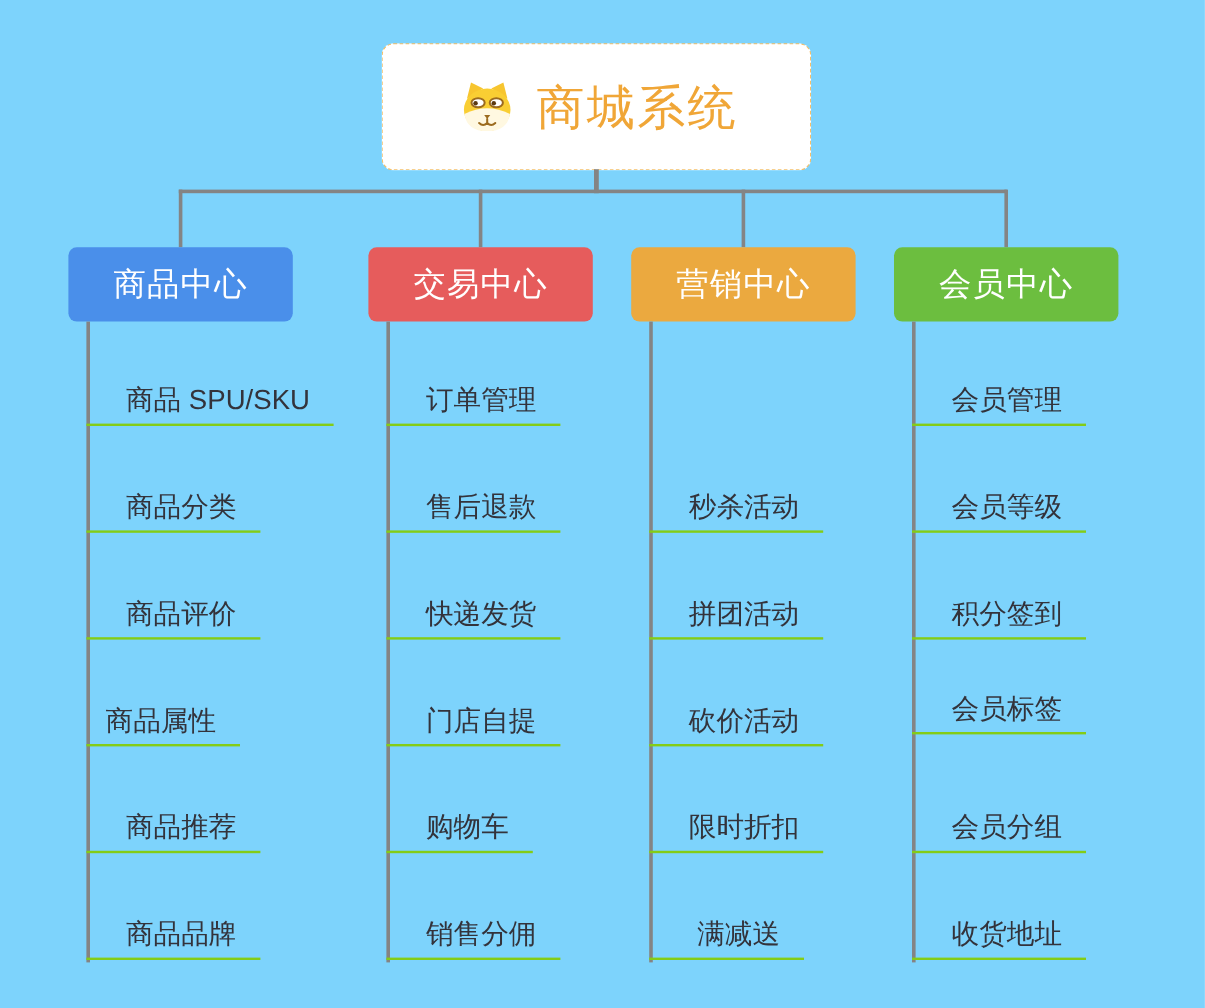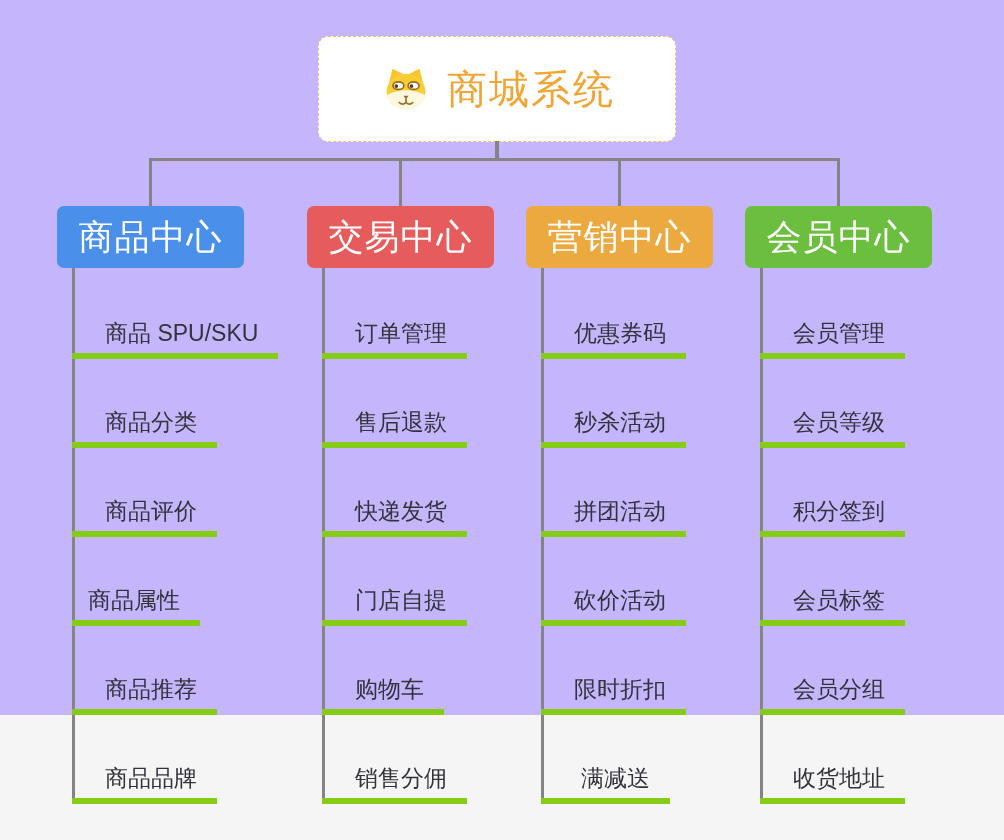--- a/index.html
+++ b/index.html
@@ -2,21 +2,21 @@
 <html><head>
 <meta charset="utf-8">
 <style>
   html,body { margin:0; padding:0; }
   body {
     width:1004px; height:840px;
     background:#F5F5F5;
     font-family:"Liberation Sans","DejaVu Sans",sans-serif;
     overflow:hidden;
   }
-  #diagram { position:relative; width:1004px; height:715px; background:#c4b5fd; }
+  #diagram { position:relative; width:1004px; height:840px; background:#7dd3fc; }
 
   
   .root-node {
     position:absolute; left:318px; top:36px; width:358px; height:106px;
     background:#FFFFFF;
     border:1px dashed #F5C06A;
     border-radius:10px;
     display:flex; align-items:center; justify-content:center;
     gap:14px;
     box-sizing:border-box;
@@ -38,29 +38,29 @@
   .branch-1 { left:307px;text-align:center; }
   .branch-2 { left:526px; }
   .branch-3 { left:745px; }
 
   .drop { position:absolute; left:92px; top:-48px; width:3px; height:48px; background:#848484; }
 
   .branch-box {
     position:absolute; left:0; top:0; width:187px; height:62px;
     border-radius:7px;
     display:flex; align-items:center; justify-content:center;
-    color:#FFFFFF; font-size:35px; letter-spacing:1px;
+    color:#FFFFFF; font-size:27px; letter-spacing:1px;
     cursor:default;
   }
   .trunk { position:absolute; left:15px; top:62px; width:3px; height:534px; background:#848484; }
 
   .leaf {
     position:absolute; left:15px;
     padding:0 20px 7px 33px;
-    border-bottom:6px solid #84cc16;
+    border-bottom:2px solid #84cc16;
     font-size:23px; line-height:25px; color:#33333B;
     white-space:nowrap;
   }
 </style>
 </head>
 <body>
 
 <div id="diagram">
 
   <div class="root-node">
@@ -113,35 +113,34 @@
         <div class="leaf" style="top: 382px;"><span>门店自提</span></div>
         <div class="leaf" style="top: 471px;"><span>购物车</span></div>
         <div class="leaf" style="top: 560px;"><span>销售分佣</span></div>
       </div>
       <div class="branch branch-2">
         <div class="drop"></div>
         <div class="branch-box" style="background: rgb(235, 169, 63);">
           <span>营销中心</span>
         </div>
         <div class="trunk"></div>
-        <div class="leaf" style="top: 115px;"><span>优惠券码</span></div>
         <div class="leaf" style="top: 204px;"><span>秒杀活动</span></div>
         <div class="leaf" style="top: 293px;"><span>拼团活动</span></div>
         <div class="leaf" style="top: 382px;"><span>砍价活动</span></div>
         <div class="leaf" style="top: 471px;"><span>限时折扣</span></div>
         <div class="leaf" style="top: 560px; padding-left: 40px;"><span>满减送</span></div>
       </div>
       <div class="branch branch-3">
         <div class="drop"></div>
         <div class="branch-box" style="background: rgb(108, 190, 63);">
           <span>会员中心</span>
         </div>
         <div class="trunk"></div>
         <div class="leaf" style="top: 115px;"><span>会员管理</span></div>
         <div class="leaf" style="top: 204px;"><span>会员等级</span></div>
         <div class="leaf" style="top: 293px;"><span>积分签到</span></div>
-        <div class="leaf" style="top: 382px; text-align: right;"><span>会员标签</span></div>
+        <div class="leaf" style="top: 372px; text-align: right;"><span>会员标签</span></div>
         <div class="leaf" style="top: 471px;"><span>会员分组</span></div>
         <div class="leaf" style="top: 560px;"><span>收货地址</span></div>
       </div>
     </div>
 
 </div>
 
 </body></html>

